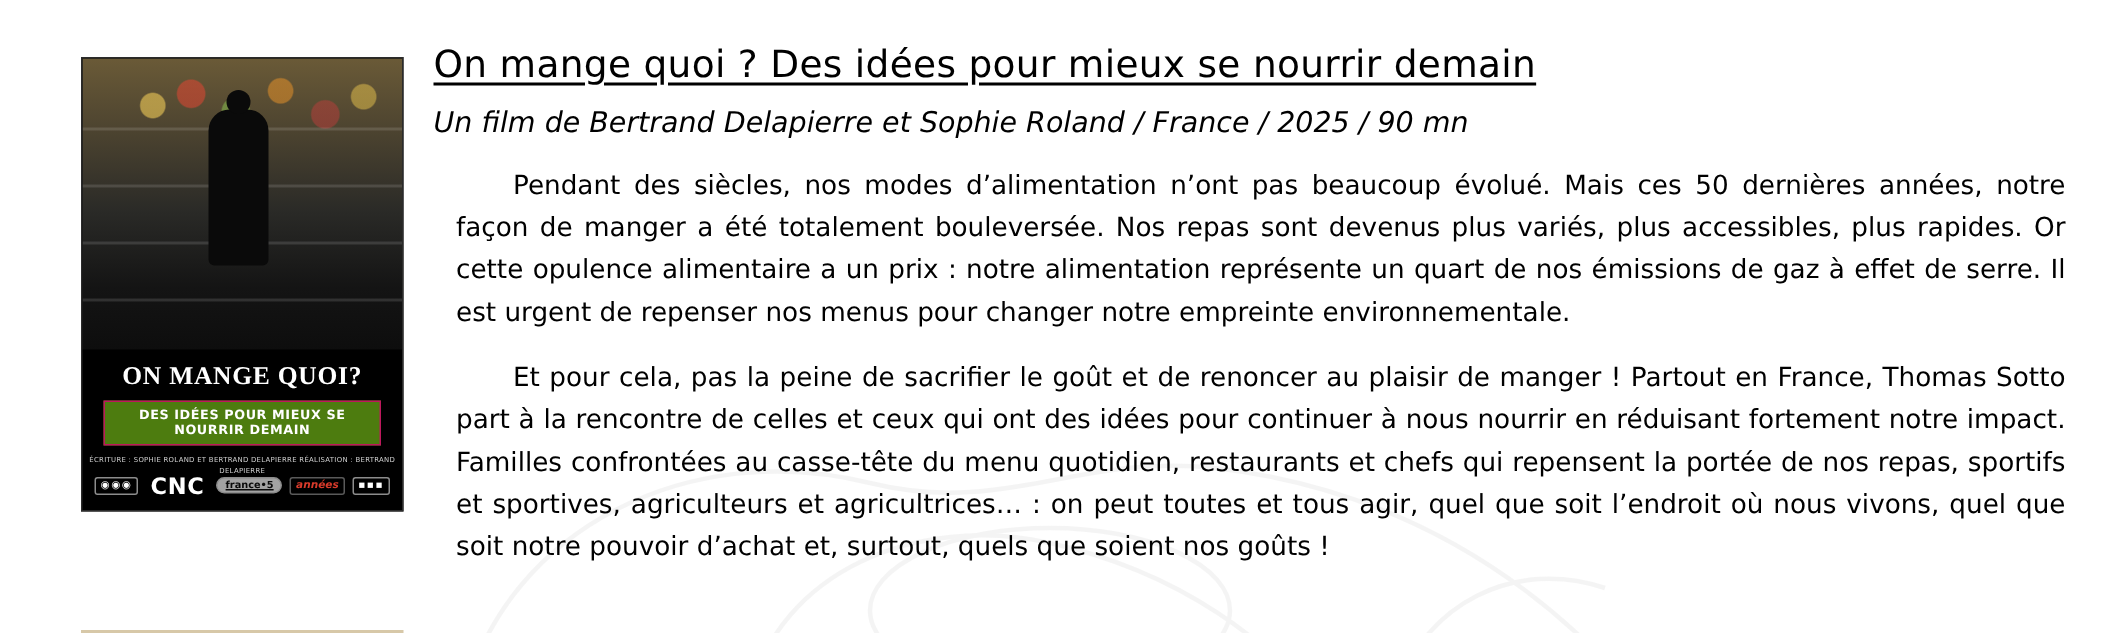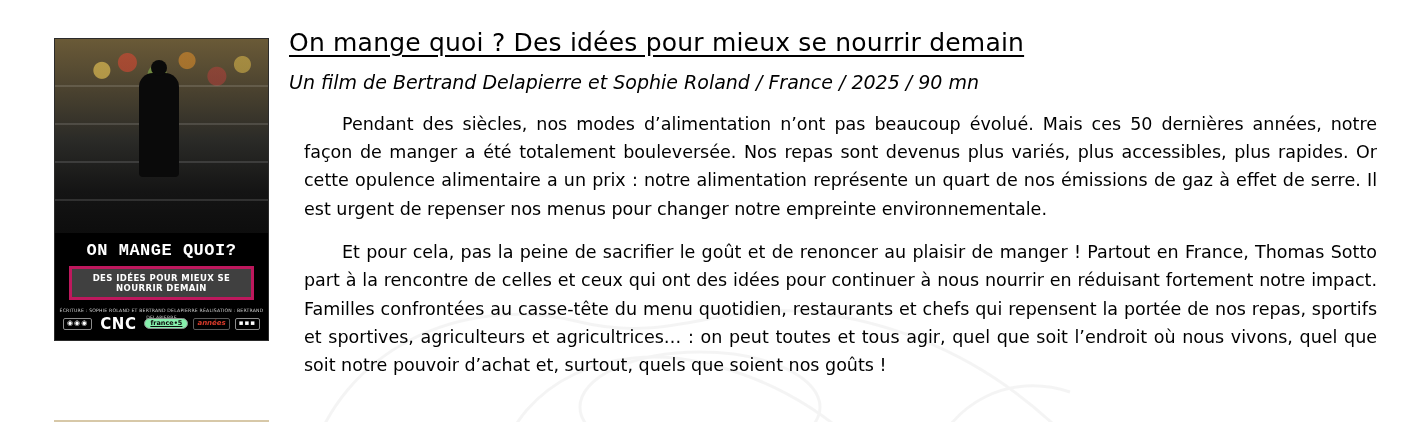--- a/index.html
+++ b/index.html
@@ -113,30 +113,30 @@
     bottom: 0;
     width: 100%;
     height: 107px;
     background: #000000;
     text-align: center;
   }
 
   .poster .title-main {
     margin-top: 8px;
     color: #ffffff;
-    font-family: Liberation Mono, monospace;
+    font-family: Liberation Serif, serif;
     font-weight: bold;
     font-size: 17px;
     letter-spacing: 0.5px;
   }
   .poster .title-sub {
     margin: 6px 14px 0 14px;
     color: #ffffff;
-    background: #404040;
-    border: 3px solid #be185d;
+    background: #4d7c0f;
+    border: 1px solid #be185d;
     font-size: 8.5px;
     font-weight: bold;
     letter-spacing: 0.4px;
     padding: 4px 20px;
   }
   .poster .credits {
     margin-top: 7px;
     color: #cfcfcf;
     font-size: 4.6px;
     line-height: 1.55;
@@ -155,21 +155,21 @@
   .poster .logo {
     color: #ffffff;
     font-size: 7px;
     font-weight: bold;
     border: 1px solid #8c8c8c;
     border-radius: 2px;
     padding: 1px 3px;
     line-height: 1.1;
   }
   .poster .logo.cnc { font-size: 15px; border: none; letter-spacing: 0.5px; }
-  .poster .logo.f5 { background: #86efac; color: #0a0a0a; border-radius: 7px; font-size: 6.5px; padding: 1px 5px; text-decoration: underline; }
+  .poster .logo.f5 { background: #a3a3a3; color: #0a0a0a; border-radius: 7px; font-size: 6.5px; padding: 1px 5px; text-decoration: underline; }
   .poster .logo.ush { color: #d93b2b; font-style: italic; border-color: #5a5a5a; }
   .poster .logo.dots { letter-spacing: 1px; }
 
   .text-col {
     margin-left: 20px;
     margin-top: 28px;
     width: 1103px;
     flex: 0 0 auto;
   }
 

